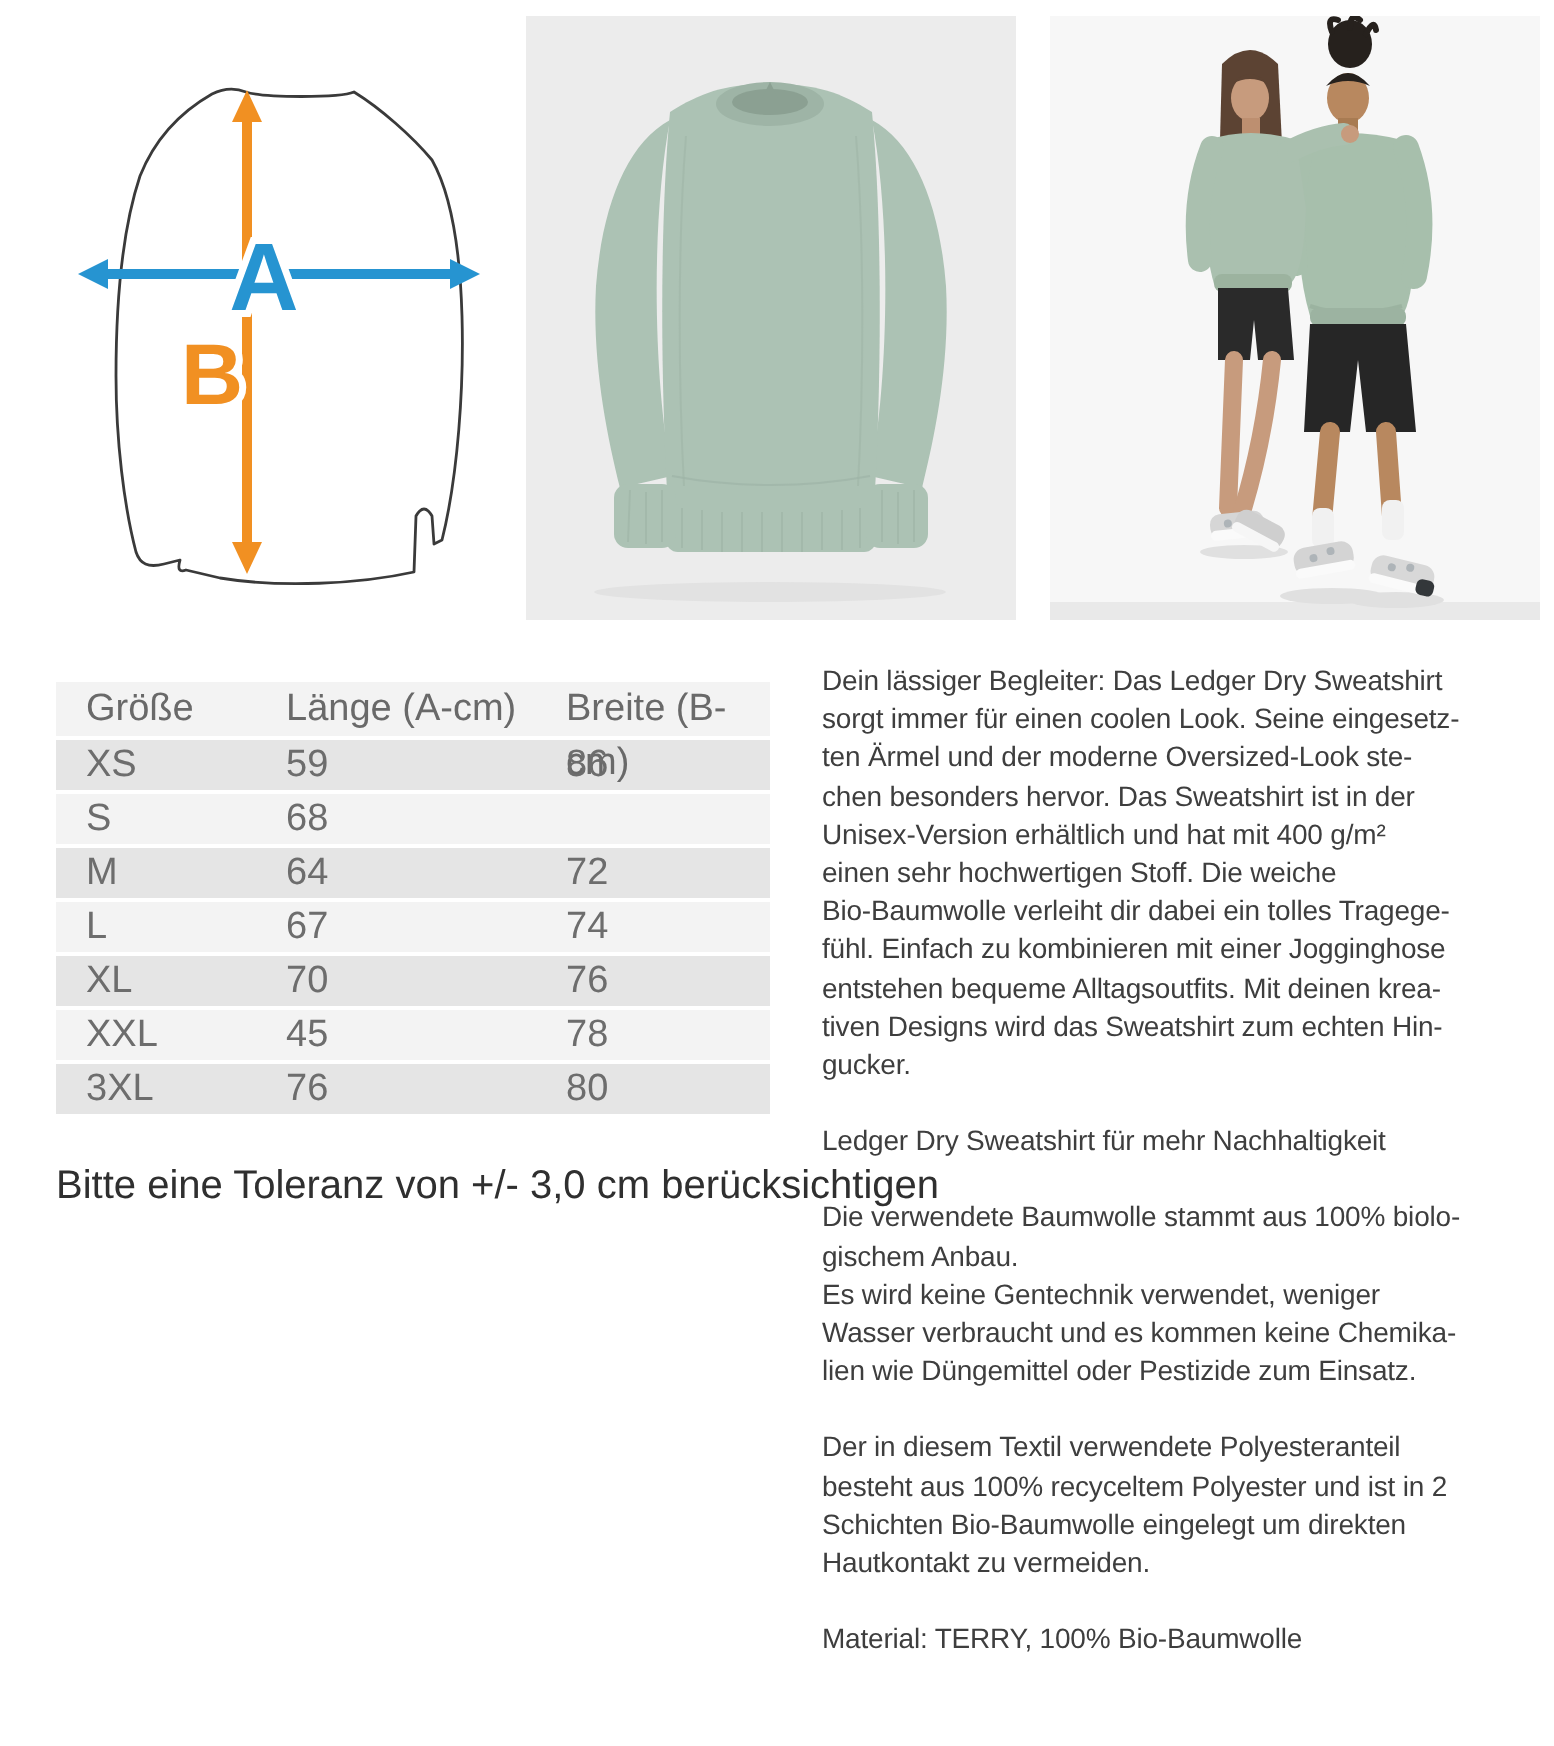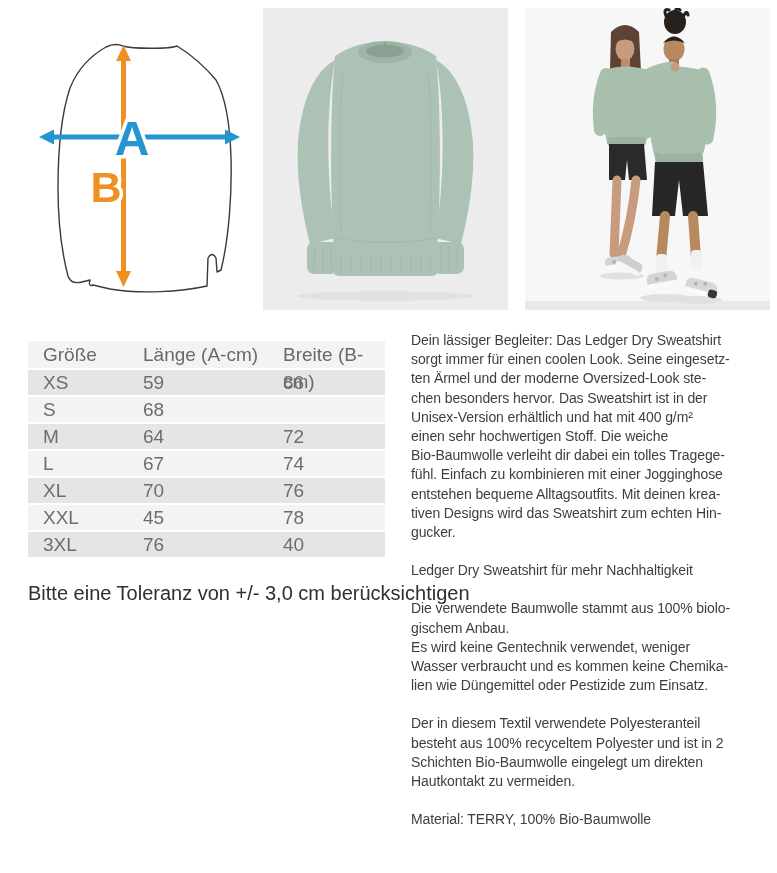--- a/index.html
+++ b/index.html
@@ -184,21 +184,21 @@
       <div>76</div>
     </div>
     <div class="t-row light">
       <div>XXL</div>
       <div>45</div>
       <div>78</div>
     </div>
     <div class="t-row dark">
       <div>3XL</div>
       <div>76</div>
-      <div>40</div>
+      <div>80</div>
     </div>
   </div>
 
   <div class="tolerance">Bitte eine Toleranz von +/- 3,0 cm berücksichtigen</div>
 
   <div class="description">
     <p>Dein lässiger Begleiter: Das Ledger Dry Sweatshirt
 sorgt immer für einen coolen Look. Seine eingesetz-
 ten Ärmel und der moderne Oversized-Look ste-
 chen besonders hervor. Das Sweatshirt ist in der

